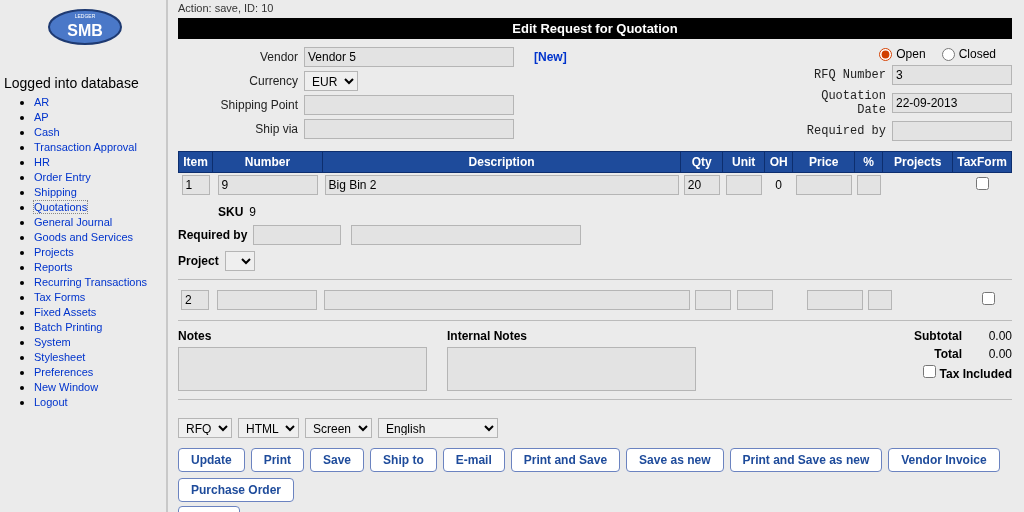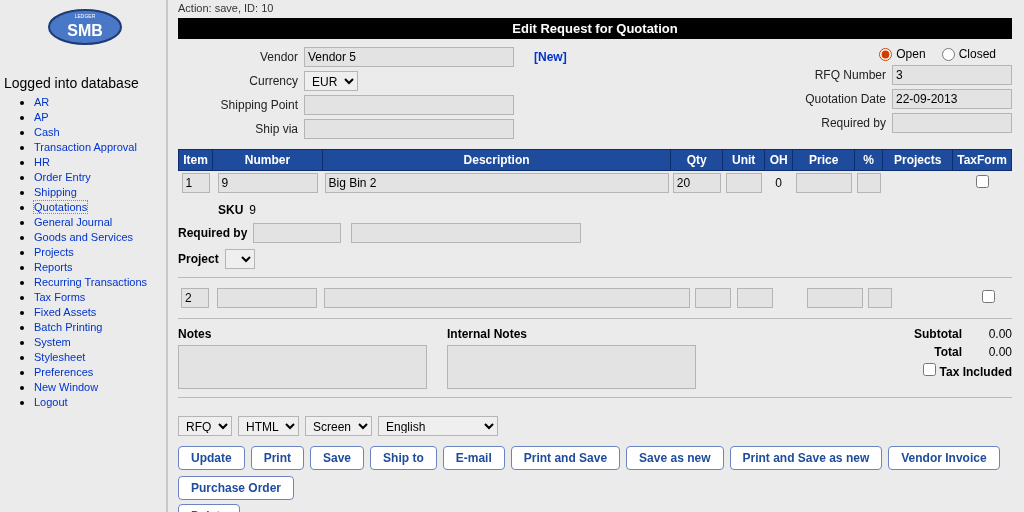--- a/index.html
+++ b/index.html
@@ -14,21 +14,21 @@
 .menu a { color: #0033cc; text-decoration: none; font-size: 11px; }
 .menu a.selected { outline: 1px dotted #888; }
 .main { flex: 1; padding: 2px 12px 4px 10px; overflow: auto; }
 .action-line { font-size: 11px; color: #333; margin-bottom: 4px; }
 .page-header { background: #000; color: #fff; text-align: center; font-weight: bold; padding: 3px 0; font-size: 13px; }
 .form-top { display: flex; justify-content: space-between; margin-top: 8px; }
 .form-left, .form-right { }
 .form-row { display: flex; align-items: center; margin-bottom: 4px; }
 .form-row label { font-size: 12px; color: #222; text-align: right; margin-right: 6px; }
 .form-left .form-row label { width: 120px; }
-.form-right .form-row label { width: 92px; }
+.form-right .form-row label { width: 92px; font-family: Liberation Mono, monospace; }
 input[type="text"], select { background: #e3e3e3; border: 1px solid #b5b5b5; padding: 2px 3px; font-size: 12px; height: 20px; }
 select { background: #efefef; }
 .wide-input { width: 210px; }
 .med-input { width: 120px; }
 .link-new { color: #0033cc; text-decoration: none; font-size: 12px; margin-left: 20px; font-weight: bold; }
 .radio-lbl { margin-left: 4px; margin-right: 16px; font-size: 12px; }
 .items-table { width: 100%; border-collapse: collapse; margin-top: 6px; }
 .items-table th { background: #1e4b9b; color: #fff; font-weight: bold; text-align: center; padding: 3px 4px; font-size: 12px; border: 1px solid #0d2e6e; }
 .items-table td { padding: 2px; text-align: center; }
 .col-item { width: 34px; } .col-number { width: 110px; } .col-desc { } .col-qty { width: 42px; }
@@ -150,21 +150,21 @@
           <th class="col-pct">%</th>
           <th class="col-ext">Projects</th>
           <th class="col-tax">TaxForm</th>
         </tr>
       </thead>
       <tbody>
         <tr>
           <td><input type="text" style="width: 28px;" value="1"></td>
           <td><input type="text" style="width: 100px;" value="9"></td>
           <td><input type="text" style="width: 100%;" value="Big Bin 2"></td>
-          <td><input type="text" style="width: 48px;" value="20"></td>
+          <td><input type="text" style="width: 36px;" value="20"></td>
           <td><input type="text" style="width: 36px;" value=""></td>
           <td><span>0</span></td>
           <td><input type="text" style="width: 56px;" value=""></td>
           <td><input type="text" style="width: 24px;" value=""></td>
           <td><span></span></td>
           <td><input type="checkbox" style=""></td>
         </tr>
       </tbody>
     </table>
 

